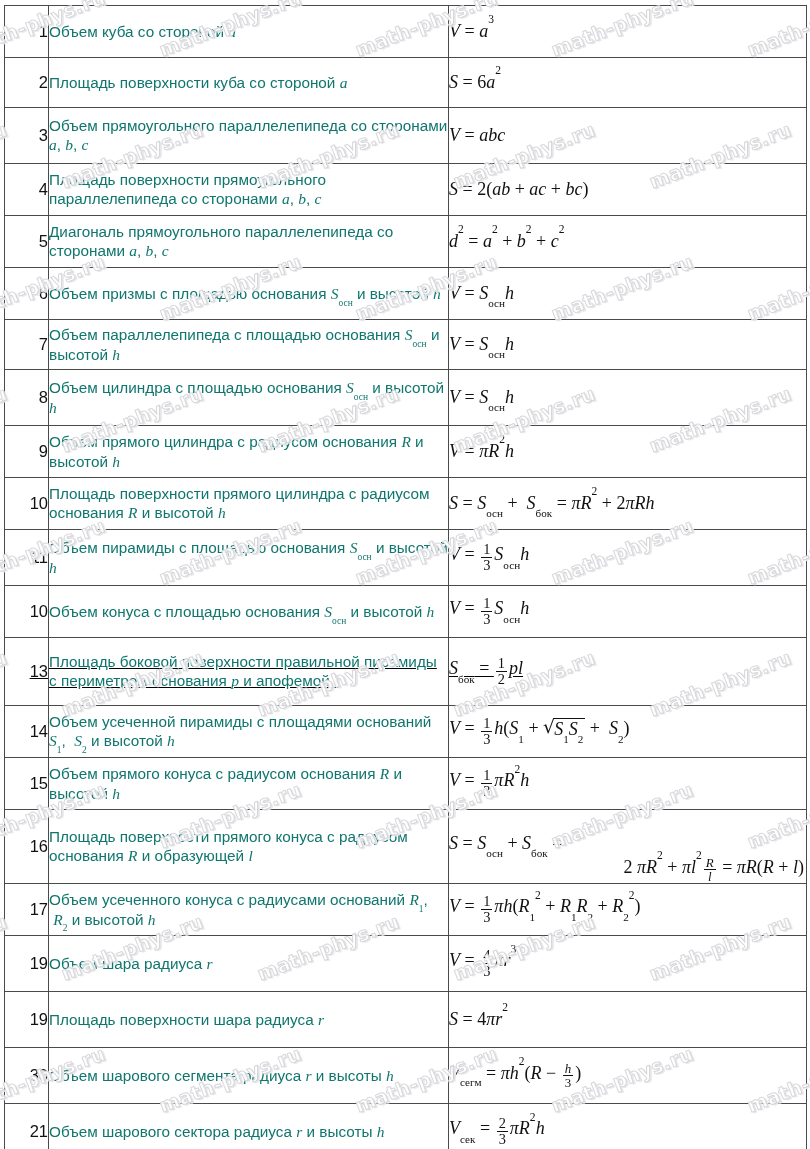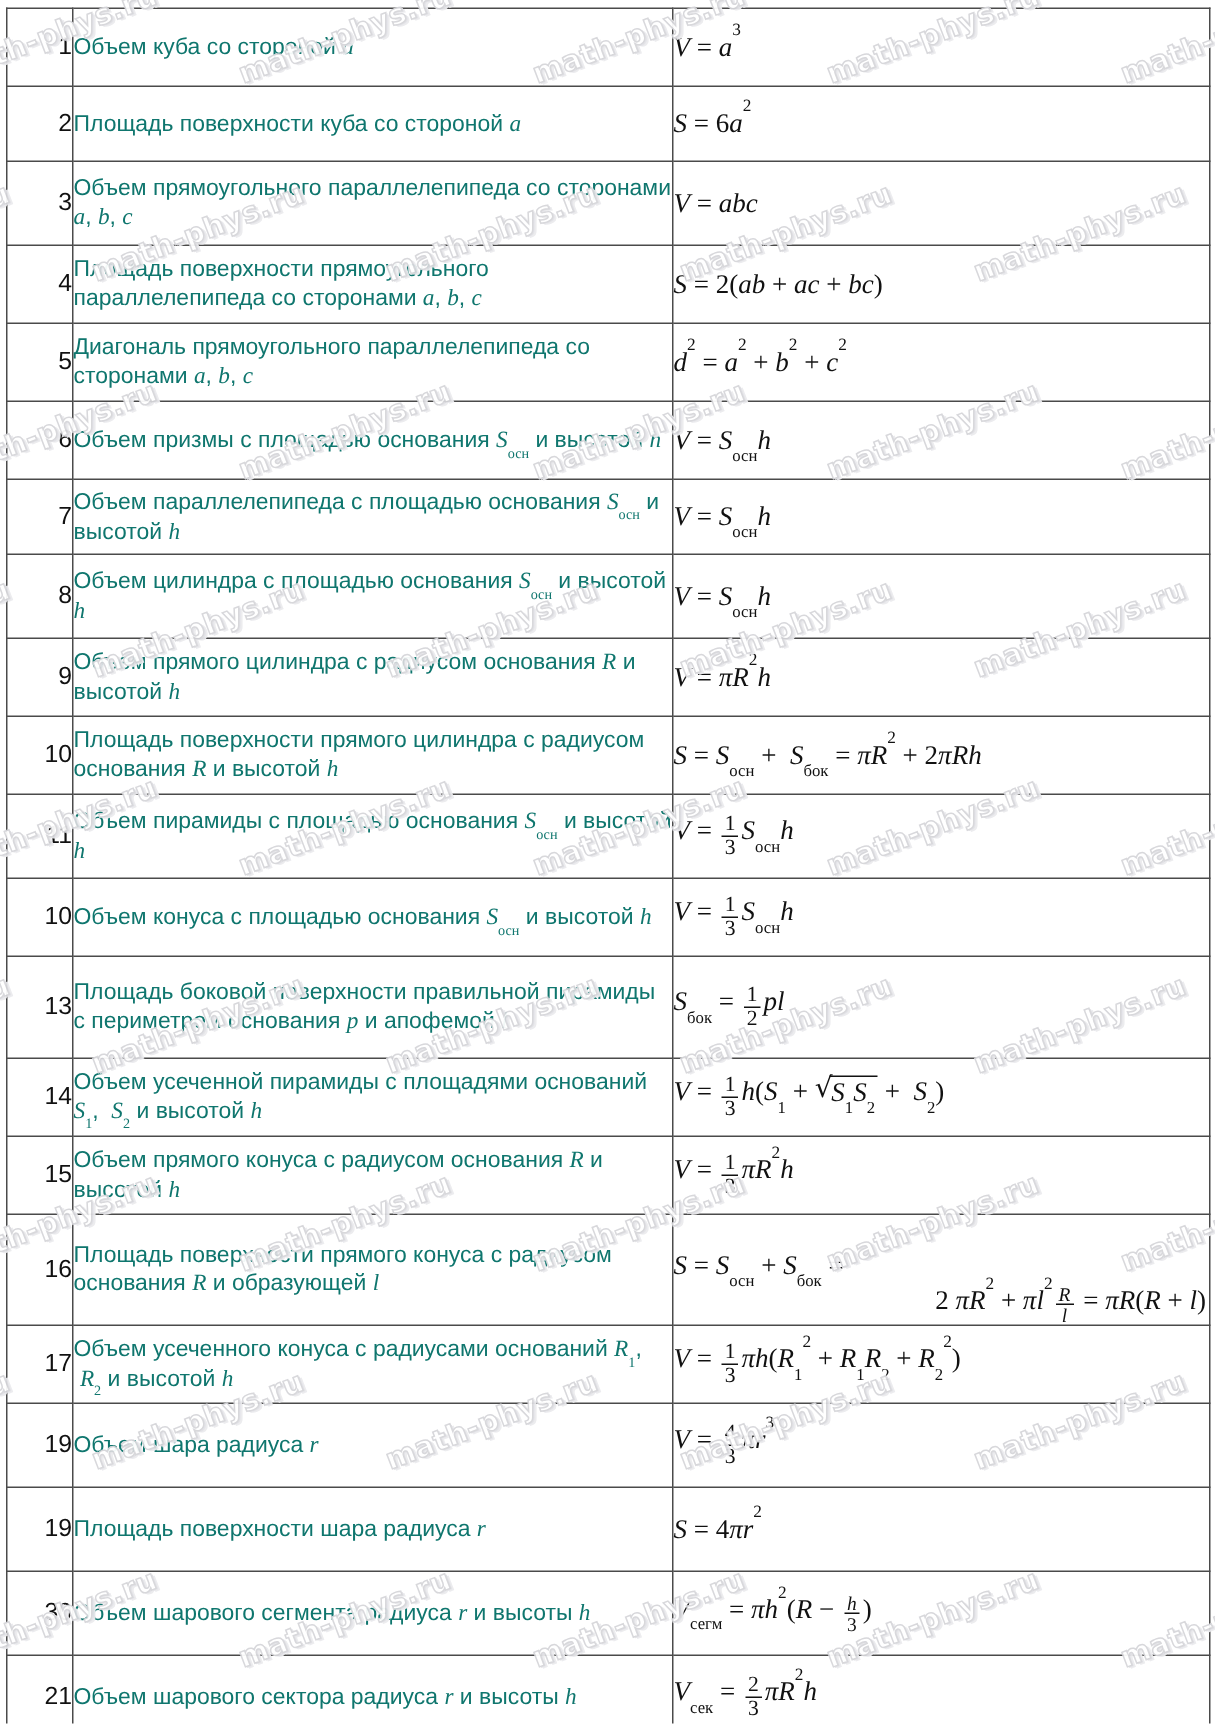--- a/index.html
+++ b/index.html
@@ -214,21 +214,21 @@
       <tr style="height: 56px; padding-left: 45px;">
         <td class="num">11</td>
         <td class="desc">Объем пирамиды с площадью основания <i class="v">S</i><sub>осн</sub> и высотой <i class="v">h</i></td>
         <td class="form"><i class="v">V</i> = <span class="frac"><span class="t">1</span><span class="b">3</span></span><i class="v">S</i><sub>осн</sub><i class="v">h</i></td>
       </tr>
       <tr style="height: 52px;">
         <td class="num">10</td>
         <td class="desc">Объем конуса с площадью основания <i class="v">S</i><sub>осн</sub> и высотой <i class="v">h</i></td>
         <td class="form"><i class="v">V</i> = <span class="frac"><span class="t">1</span><span class="b">3</span></span><i class="v">S</i><sub>осн</sub><i class="v">h</i></td>
       </tr>
-      <tr style="height: 68px;">
+      <tr style="height: 68px; text-decoration: underline;">
         <td class="num">13</td>
         <td class="desc">Площадь боковой поверхности правильной пирамиды с периметром основания <i class="v">p</i> и апофемой <i class="v">l</i></td>
         <td class="form"><i class="v">S</i><sub>бок</sub> = <span class="frac"><span class="t">1</span><span class="b">2</span></span><i class="v">pl</i></td>
       </tr>
       <tr style="height: 52px;">
         <td class="num">14</td>
         <td class="desc">Объем усеченной пирамиды с площадями оснований <i class="v">S</i><sub>1</sub>, &nbsp;<i class="v">S</i><sub>2</sub> и высотой <i class="v">h</i></td>
         <td class="form"><i class="v">V</i> = <span class="frac"><span class="t">1</span><span class="b">3</span></span><i class="v">h</i>(<i class="v">S</i><sub>1</sub> + <span class="sqrt"><span class="rad"><i class="v">S</i><sub>1</sub><i class="v">S</i><sub>2</sub></span></span> + &nbsp;<i class="v">S</i><sub>2</sub>)</td>
       </tr>
       <tr style="height: 52px; padding-left: 48px;">

